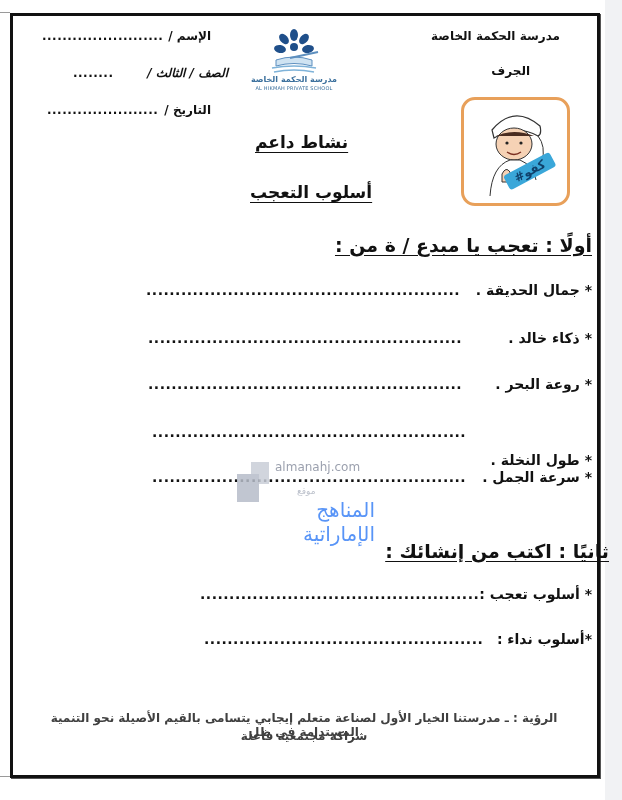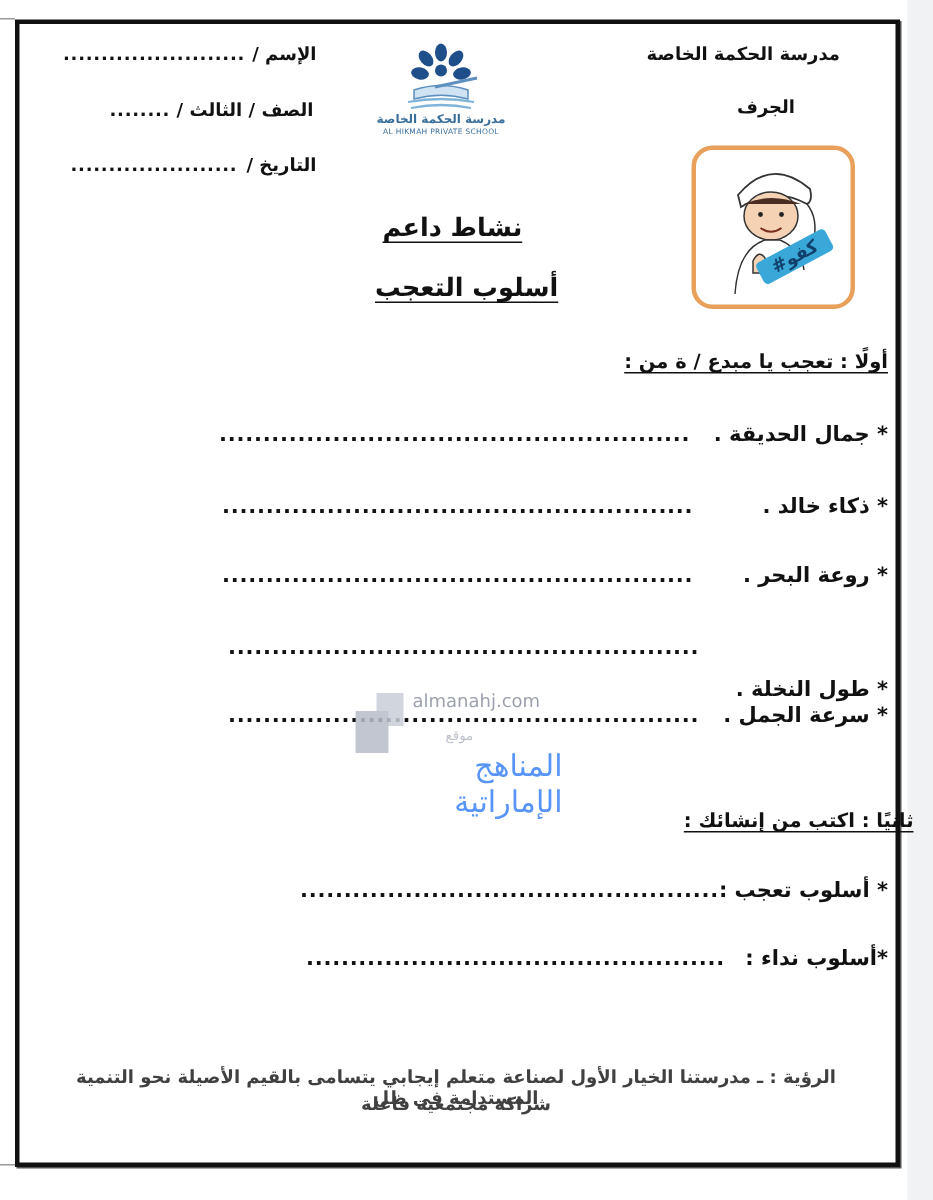--- a/index.html
+++ b/index.html
@@ -34,21 +34,21 @@
     .logo-text-ar { position: absolute; left: 0; top: 47px; width: 96px; text-align: center; font-size: 8px; color: #3a6f9c; direction: rtl; font-weight: bold; }
     .logo-text-en { position: absolute; left: 0; top: 57px; width: 96px; text-align: center; font-size: 5px; color: #3a6f9c; letter-spacing: 0.2px; }
 
     
     .avatar-card {
       position: absolute; left: 461px; top: 97px; width: 103px; height: 103px;
       border: 3px solid #e8a05a; border-radius: 14px; background: #fff;
     }
 
     .title { font-size: 17px; text-decoration: underline; text-underline-offset: 4px; }
-    .section { font-size: 13px; text-decoration: underline; text-underline-offset: 3px; }
+    .section { font-size: 19px; text-decoration: underline; text-underline-offset: 3px; }
     .item { font-size: 14px; }
 
     .watermark { position: absolute; left: 235px; top: 460px; width: 140px; height: 70px; opacity: 0.85; }
     .wm-sq1 { position: absolute; left: 16px; top: 2px; width: 18px; height: 22px; background: #c9ced8; }
     .wm-sq2 { position: absolute; left: 2px; top: 14px; width: 22px; height: 28px; background: #b7bdc9; }
     .wm-url { position: absolute; left: 40px; top: 0px; font-size: 12px; color: #8a90a0; font-family: "DejaVu Sans", sans-serif; }
     .wm-ar1 { position: absolute; left: 62px; top: 26px; font-size: 9px; color: #b0b6c2; direction: rtl; }
     .wm-ar2 { position: absolute; left: 8px; top: 38px; font-size: 20px; color: #3b82f6; direction: rtl; font-weight: normal; letter-spacing: 1px; }
 
     .vision { position: absolute; left: 30px; width: 548px; text-align: center; direction: rtl; font-size: 12px; font-weight: bold; color: #404040; }
@@ -62,21 +62,21 @@
   <div class="left-hairline-bottom"></div>
 
   <div class="frame"></div>
 
   <div class="txt hdr" style="right:62px; top:29px;">مدرسة الحكمة الخاصة</div>
   <div class="txt hdr" style="right:92px; top:64px;text-align:center;">الجرف</div>
 
   <div class="txt hdr" style="right:411px; top:29px;">الإسم /</div>
   <div class="txt hdr dots" style="left:42px; top:29px;">........................</div>
 
-  <div class="txt hdr" style="right:413px; top:66px;">الصف / الثالث /</div>
+  <div class="txt hdr" style="right:394px; top:66px;font-style:italic;">الصف / الثالث /</div>
   <div class="txt hdr dots" style="left:73px; top:66px;">........</div>
 
   <div class="txt hdr" style="right:411px; top:103px;">التاريخ /</div>
   <div class="txt hdr dots" style="left:47px; top:103px;">......................</div>
 
   <div class="logo">
     <svg width="96" height="48" viewBox="0 0 96 48">
       <g fill="#1f4f8a">
         <ellipse cx="48" cy="7" rx="4" ry="6"></ellipse>
         <ellipse cx="38" cy="11" rx="4" ry="6" transform="rotate(-40 38 11)"></ellipse>
@@ -110,21 +110,21 @@
 
       <path d="M38 74 q4 -8 8 -2 l0 10 l-8 0 z" fill="#f6d2b5" stroke="#333" stroke-width="1"></path>
 
       <g transform="rotate(-28 64 72)">
         <rect x="40" y="64" width="52" height="16" rx="3" fill="#3aa7d9"></rect>
         <text x="66" y="76" text-anchor="middle" font-size="12" font-weight="bold" fill="#10406a" font-family="DejaVu Sans, sans-serif">#كفو</text>
       </g>
     </svg>
   </div>
 
-  <div class="txt title" style="left:255px; top:132px;margin-top:10px;">نشاط داعم</div>
+  <div class="txt title" style="left:255px; top:132px;">نشاط داعم</div>
   <div class="txt title" style="left:250px; top:182px;">أسلوب التعجب</div>
 
   <div class="txt section" style="right:30px; top:234px;">أولًا : تعجب يا مبدع / ة من  :</div>
 
   <div class="txt item" style="right:30px; top:282px;">* جمال الحديقة .</div>
   <div class="txt item dots" style="left:146px; top:282px;">......................................................</div>
 
   <div class="txt item" style="right:30px; top:330px;">* ذكاء خالد .</div>
   <div class="txt item dots" style="left:148px; top:330px;">......................................................</div>
 

